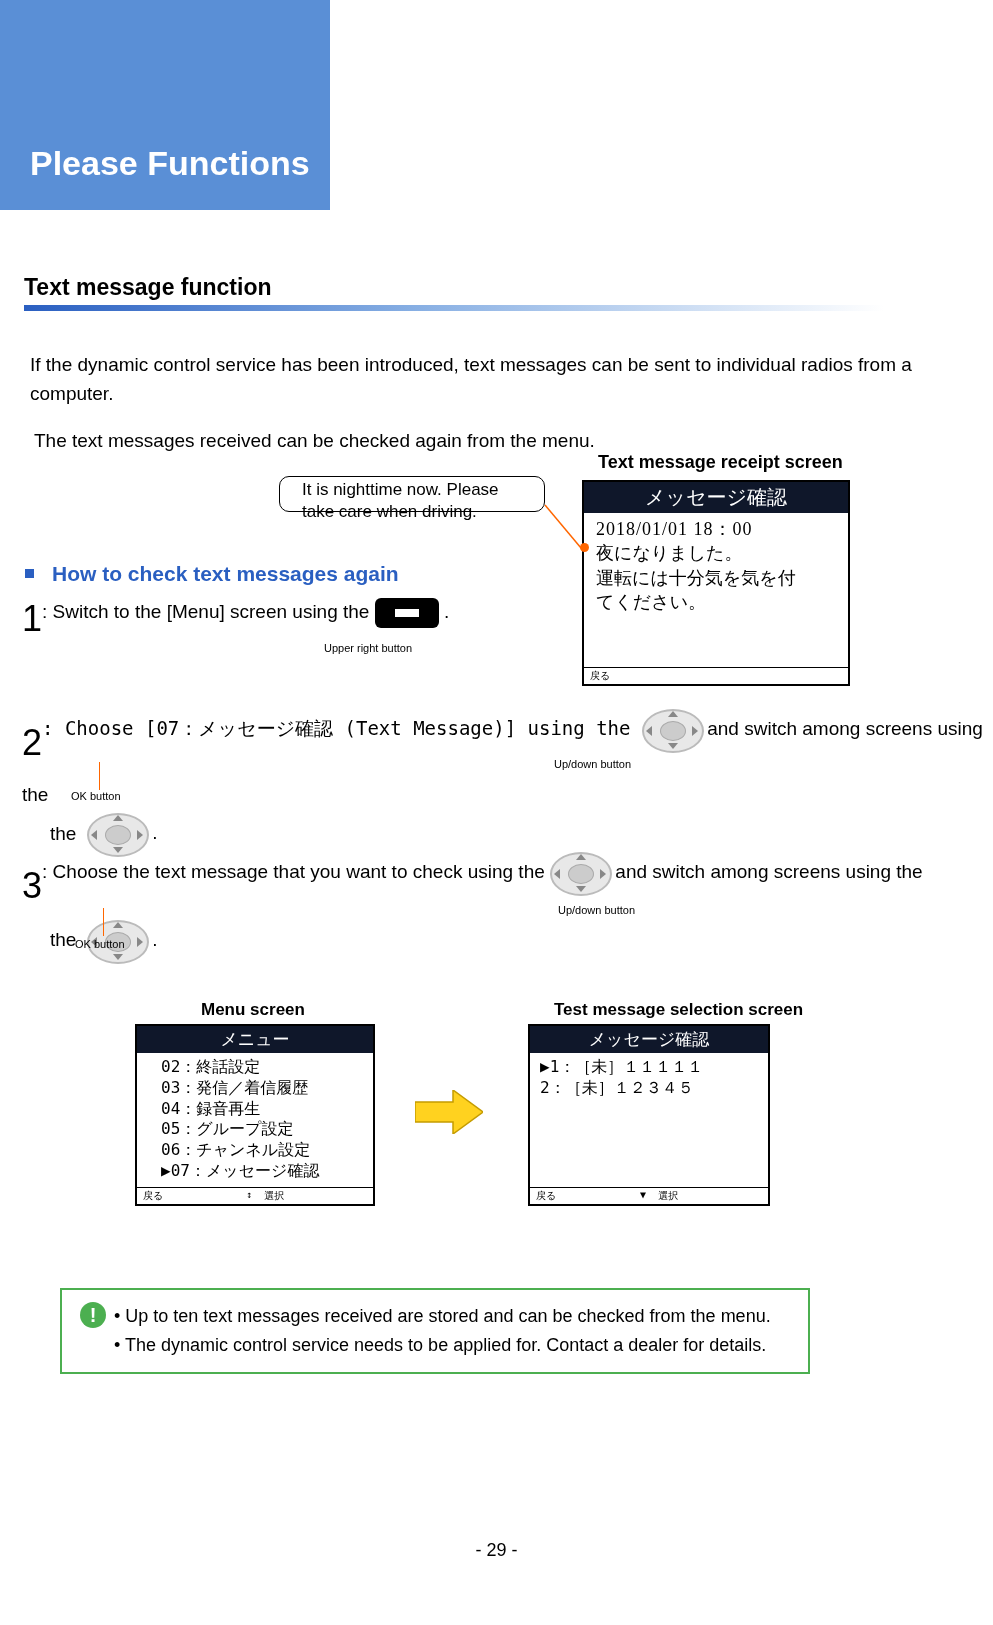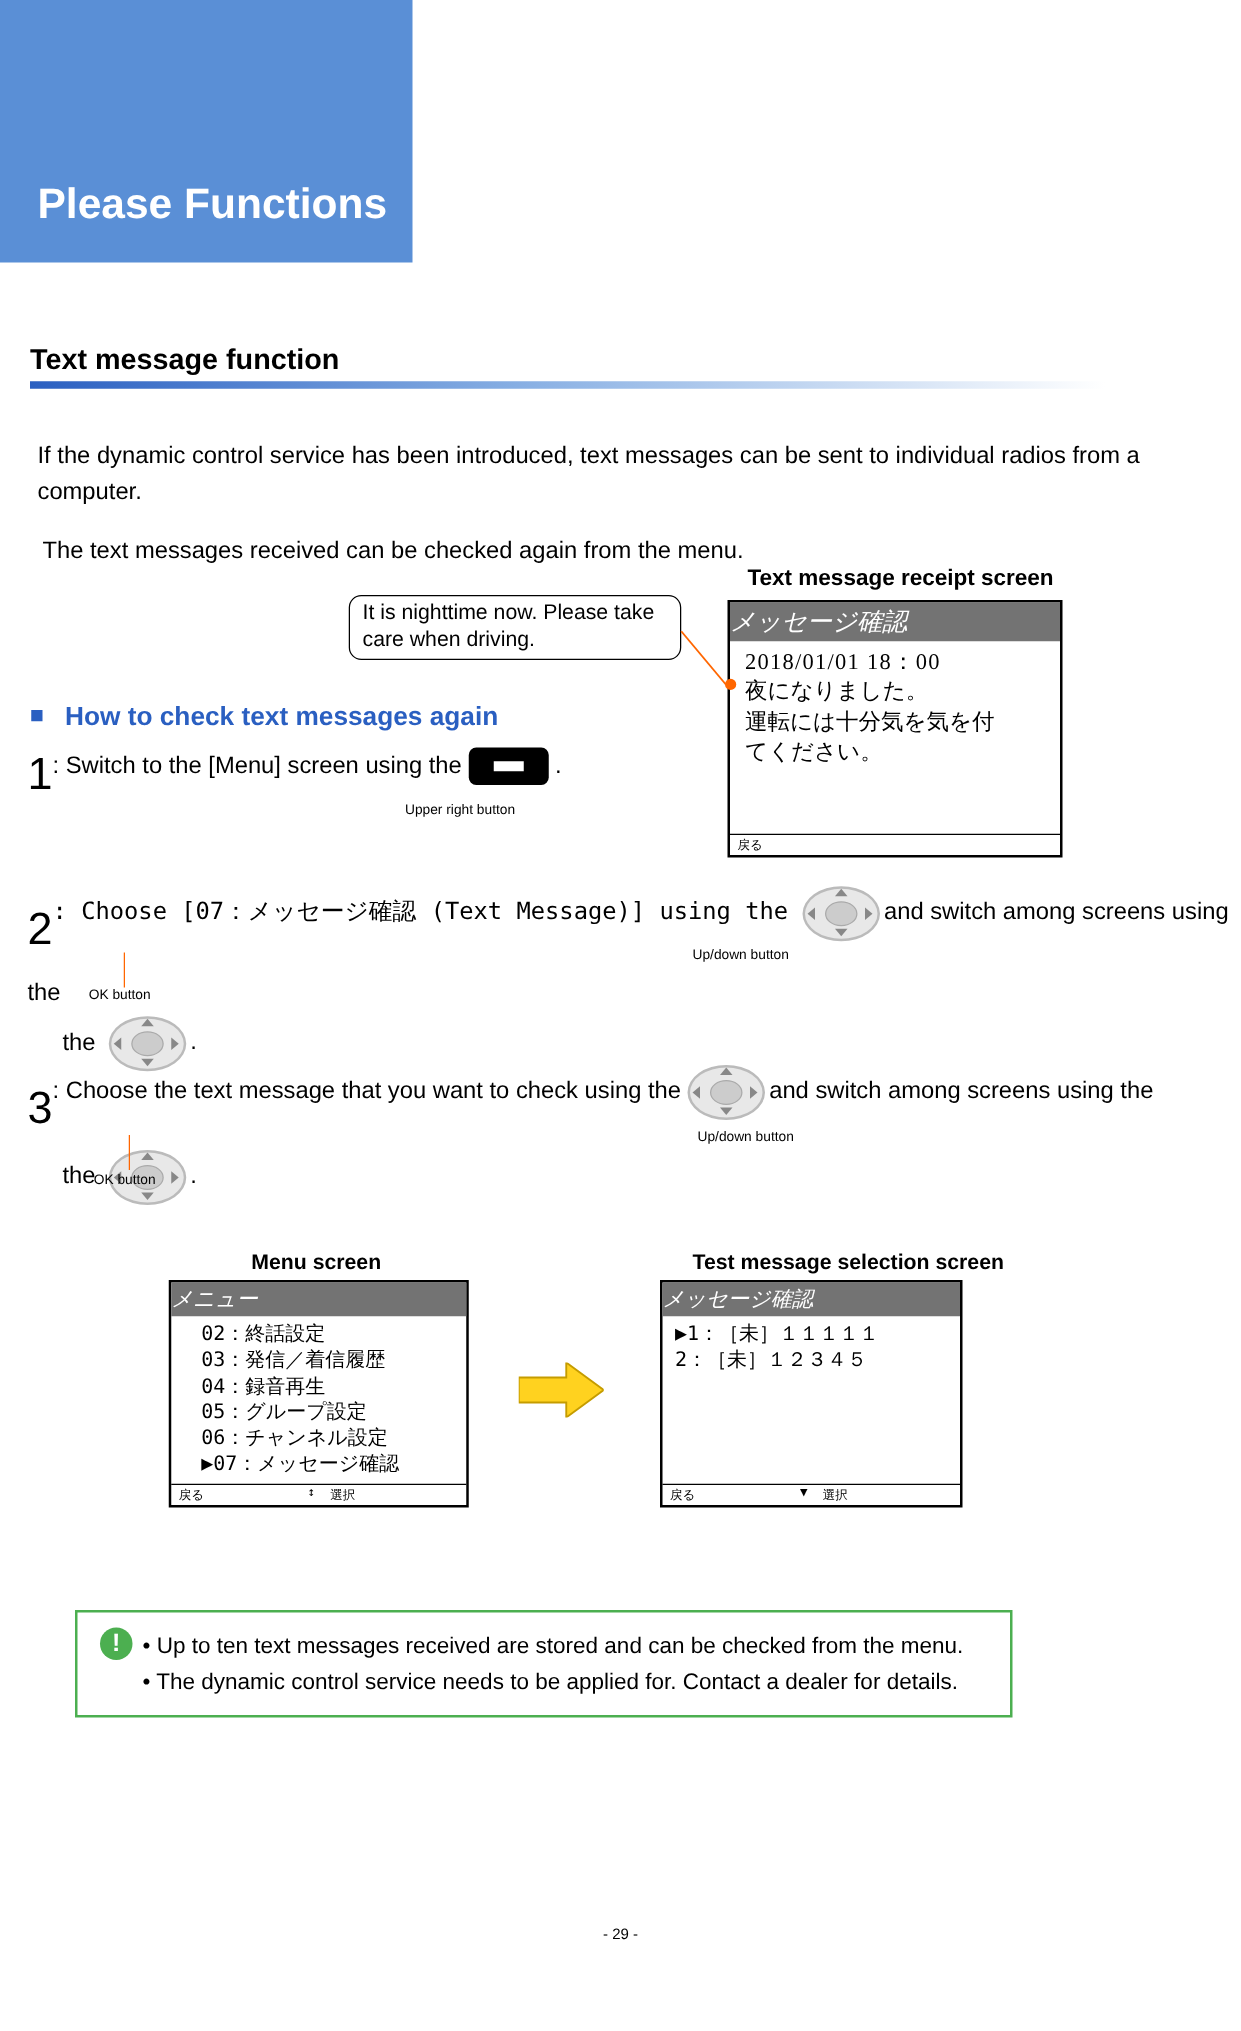--- a/index.html
+++ b/index.html
@@ -65,25 +65,25 @@
     top: 430px;
     width: 920px;
     font-size: 19px;
   }
   
   .speech-box {
     position: absolute;
     left: 279px;
     top: 476px;
     width: 266px;
-    height: 52px;
+    height: 36px;
     border: 1.5px solid #000;
     border-radius: 10px;
     background: #fff;
-    padding: 2px 10px;
+    padding: 2px 22px;
     font-size: 17px;
     line-height: 1.3;
     box-sizing: border-box;
   }
   
   .pointer-svg {
     position: absolute;
     left: 0;
     top: 0;
     width: 993px;
@@ -97,25 +97,25 @@
     top: 452px;
     font-size: 18px;
     font-weight: bold;
   }
   .lcd {
     border: 2px solid #000;
     background: #fff;
     box-sizing: border-box;
   }
   .lcd-header {
-    background: #737373;
+    background: #0f172a;
     color: #fff;
+    text-align: center;
     padding: 2px 0;
     font-family: "MS Gothic", "Hiragino Sans", monospace;
-    font-style: italic;
   }
   .lcd-body {
     padding: 4px 8px 2px 12px;
     font-family: "MS Gothic", "Hiragino Sans", monospace;
     font-size: 17px;
     line-height: 1.35;
   }
   .lcd-footer {
     border-top: 1px solid #000;
     font-size: 10px;
@@ -320,21 +320,21 @@
   .info-text {
     font-size: 18px;
     line-height: 1.6;
   }
   .page-num {
     position: absolute;
     left: 0;
     width: 993px;
     text-align: center;
     top: 1540px;
-    font-size: 12px;
+    font-size: 18px;
   }
   .jp-gothic { font-family: "MS Gothic", "Hiragino Sans", monospace; }
 </style>
 </head>
 <body>
 
 <div class="page">
   <div class="blue-bar"></div>
   <div class="chapter-title">Please Functions</div>
 

